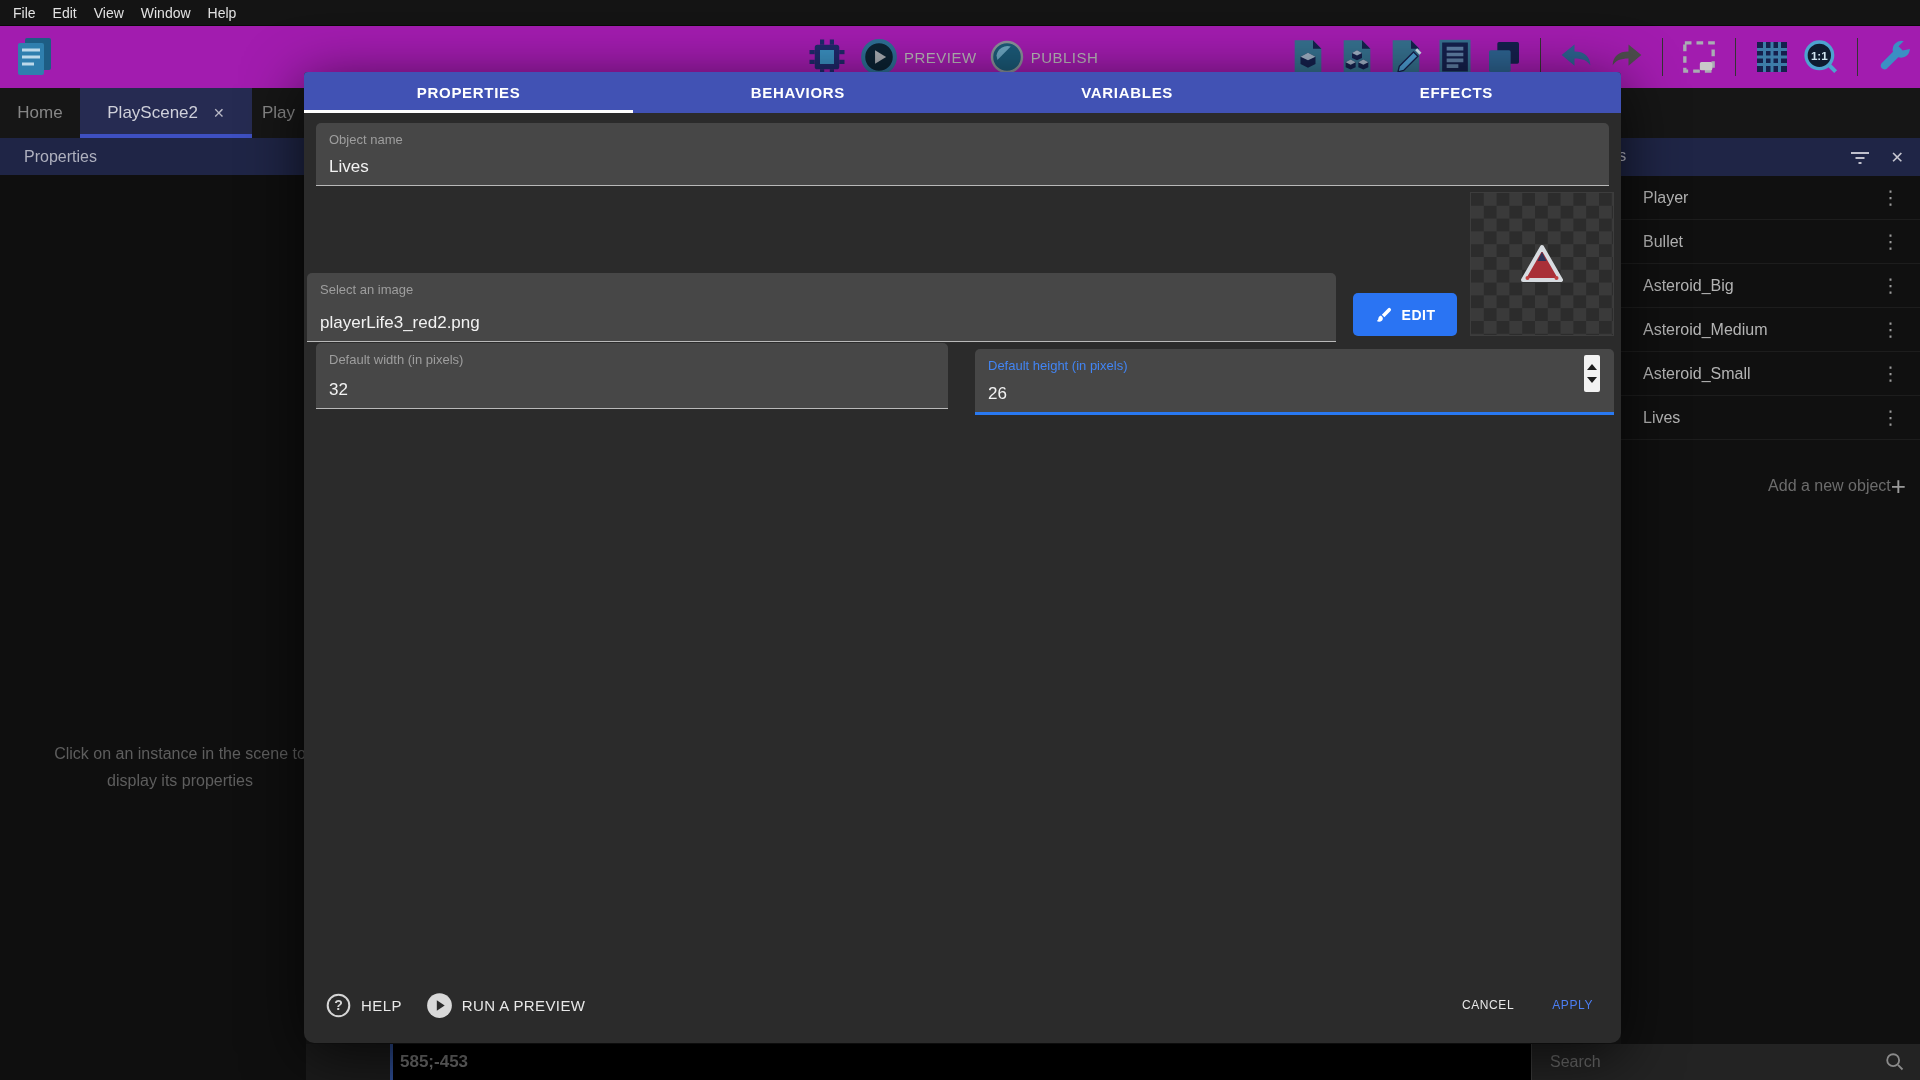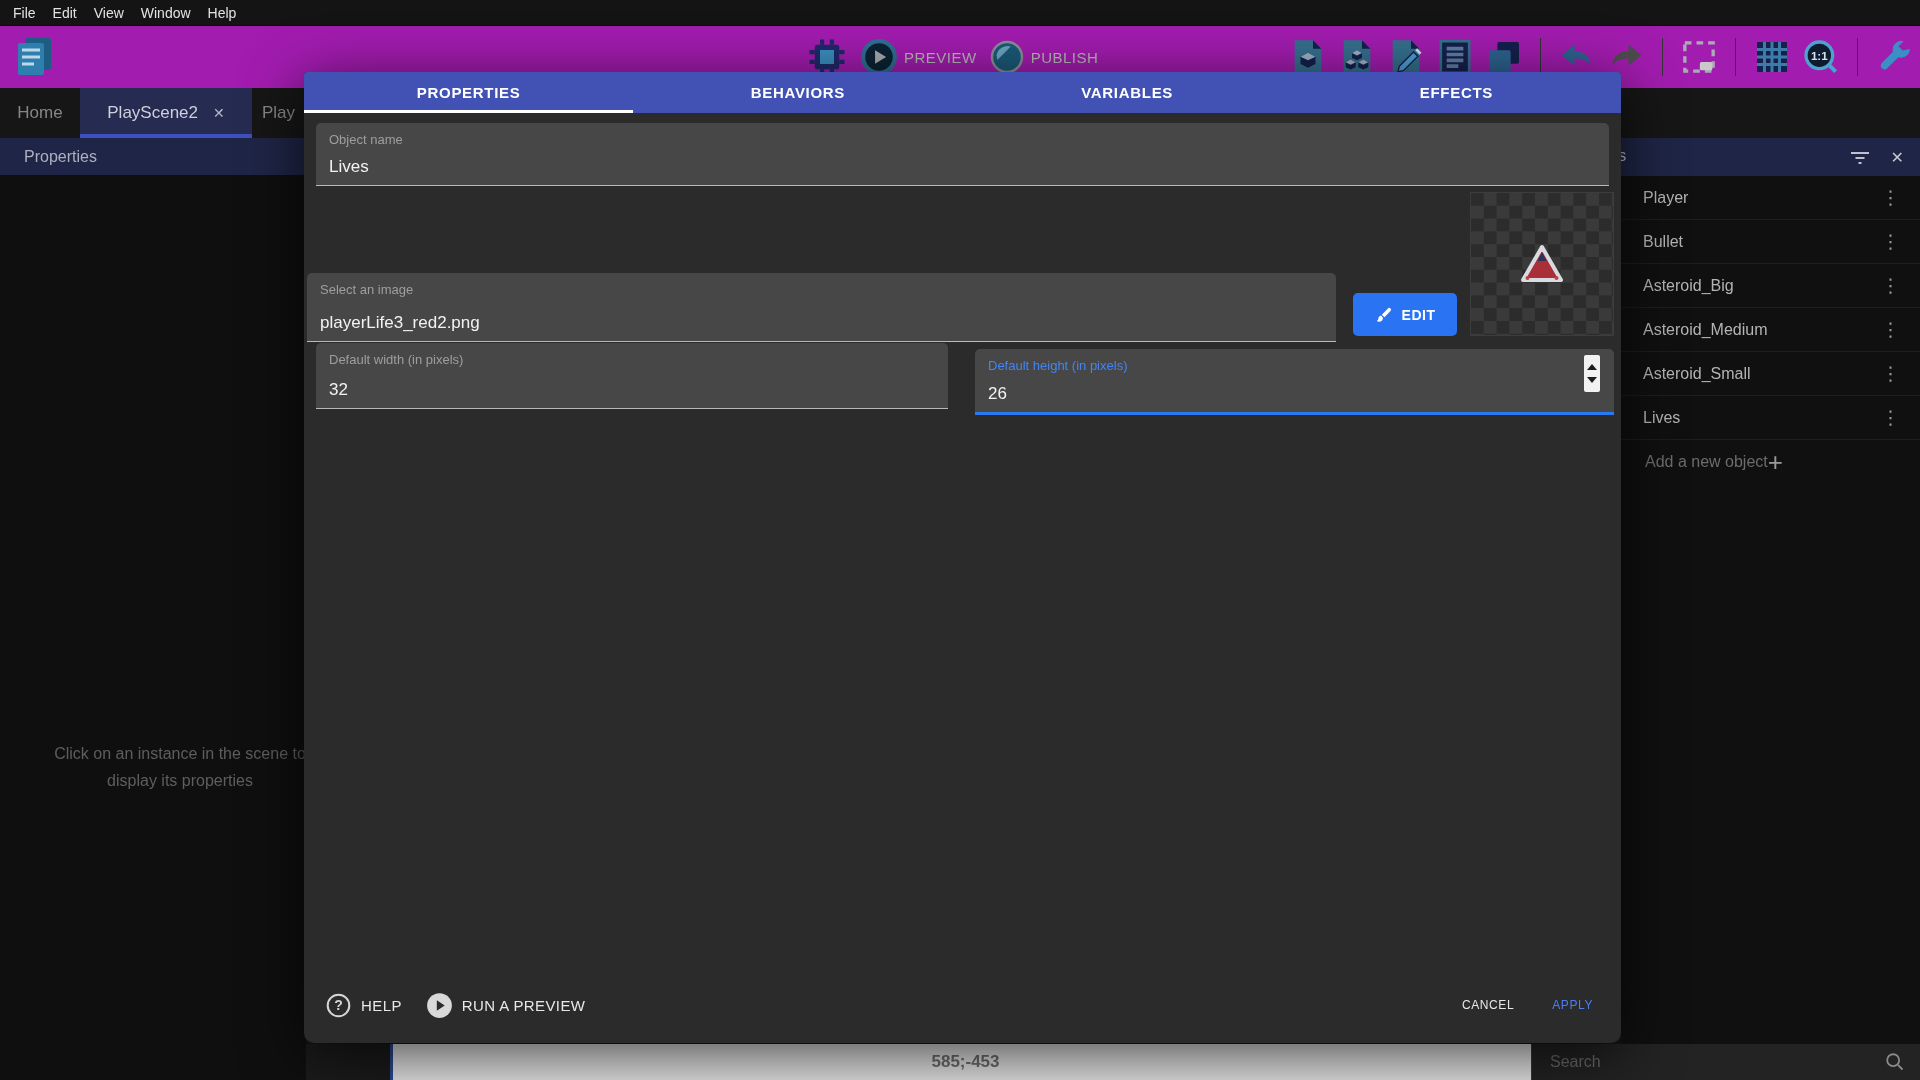--- a/index.html
+++ b/index.html
@@ -39,28 +39,28 @@
   
   .right-panel{position:absolute;top:138px;left:1621px;width:299px;bottom:0;background:#101010;}
   .rp-header{position:relative;height:38px;background:#1f2546;display:flex;align-items:center;
     justify-content:flex-end;gap:20px;padding-right:16px;overflow:visible;}
   .rp-title{position:absolute;left:-49px;top:9px;color:#c0c0cc;font-size:16px;white-space:nowrap;}
   .rp-close{color:#c6c6d0;font-size:16px;cursor:pointer;}
   .obj-row{height:44px;display:flex;align-items:center;justify-content:space-between;
     padding:0 16px 0 22px;border-bottom:1px solid #1d1d1d;cursor:pointer;}
   .obj-row .name{color:#b4b4b4;font-size:16px;}
   .kebab{color:#9a9a9a;font-size:19px;line-height:1;cursor:pointer;padding:2px 4px;}
-  .add-row{height:44px;display:flex;align-items:center;justify-content:flex-start;
-    padding:0 14px 0 24px;cursor:pointer;}
+  .add-row{height:44px;display:flex;align-items:center;justify-content:flex-end;
+    padding:0 14px 0 24px;cursor:pointer;margin-top:24px;}
   .add-row .name{color:#6c6c6c;font-size:16px;}
   .plus{color:#9a9a9a;font-size:26px;font-weight:400;line-height:1;}
   
   .status-left{position:absolute;left:306px;top:1044px;width:84px;height:36px;background:#1b1b1b;}
-  .status-canvas{position:absolute;left:390px;top:1044px;width:1141px;height:36px;background:#e5e5e5;
-    border-left:3px solid #2c4a8f;display:flex;align-items:center;justify-content:center;}
+  .status-canvas{position:absolute;left:390px;top:1044px;width:1141px;height:36px;background:#000000;
+    border-left:3px solid #2c4a8f;display:flex;align-items:center;}
   .coords{color:#6f6f6f;font-size:17px;font-weight:bold;padding-left:7px;}
   .search-bar{position:absolute;left:1531px;top:1044px;width:389px;height:36px;background:#232323;
     border-left:1px solid #3a3a3a;display:flex;align-items:center;padding:0 14px 0 18px;}
   .search-bar input{flex:1;background:transparent;border:none;outline:none;color:#c0c0c0;
     font-size:16px;font-family:"Liberation Sans",sans-serif;}
   .search-bar input::placeholder{color:#6a6a6a;}
   
   .dialog{position:absolute;left:304px;top:72px;width:1317px;height:971px;background:#2b2b2b;
     border-radius:4px 4px 10px 10px;box-shadow:0 12px 60px rgba(0,0,0,.7);z-index:10;}
   .dlg-tabs{height:41px;background:#4152b4;display:flex;border-radius:4px 4px 0 0;}

